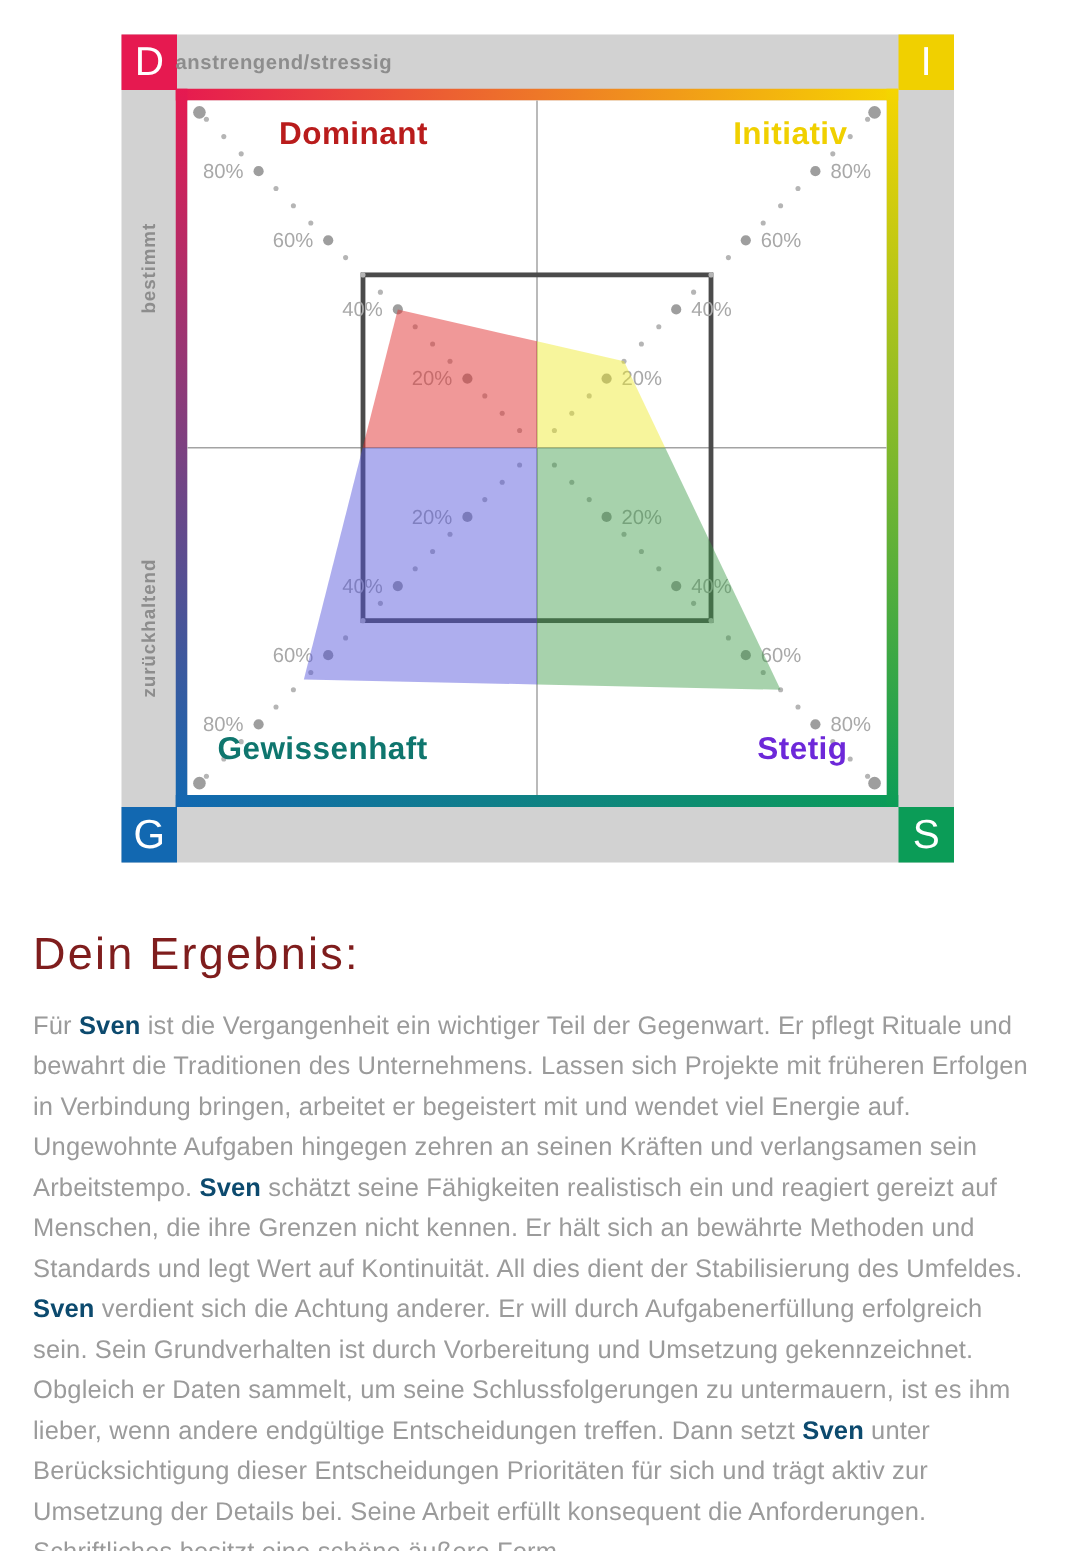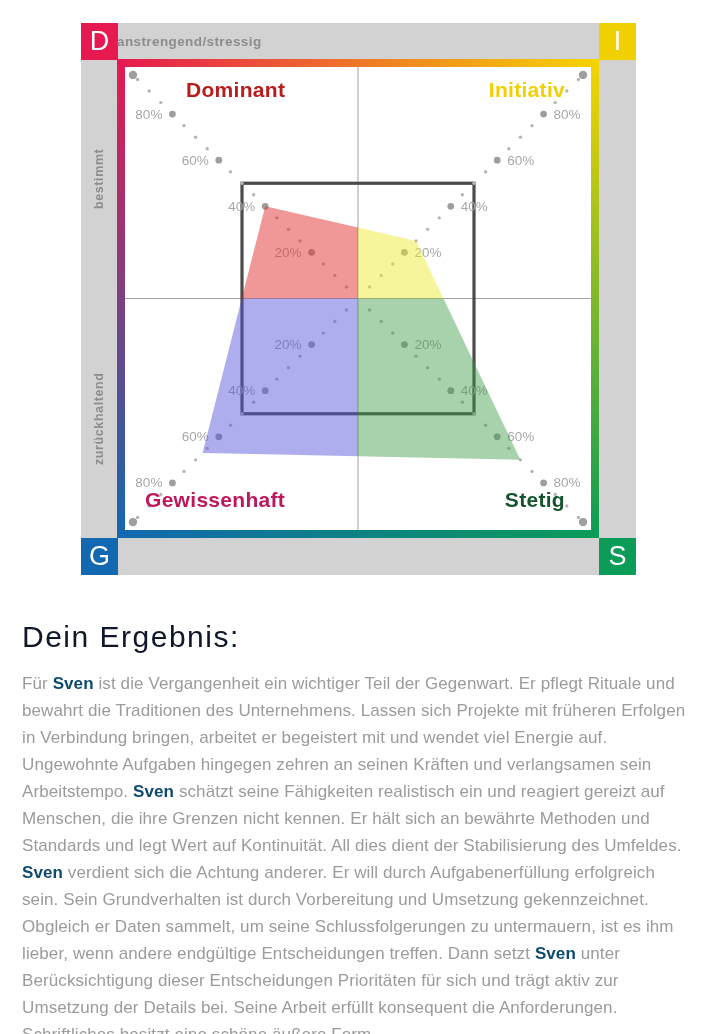--- a/index.html
+++ b/index.html
@@ -30,21 +30,21 @@
   svg text{font-family:"Liberation Sans", sans-serif;}
 
   .qlabel{position:absolute;font-size:21px;font-weight:700;letter-spacing:.3px;}
   .ql-d{left:29px;top:19px;}
   .ql-i{right:34px;top:19px;}
   .ql-g{left:28px;bottom:26px;}
   .ql-s{right:34px;bottom:26px;}
 
   
   .result{position:absolute;left:22px;right:22px;top:620px;}
-  .result h2{margin:0 0 16px 0;font-size:30px;font-weight:300;color:#0f172a;letter-spacing:1.5px;}
+  .result h2{margin:0 0 16px 0;font-size:30px;font-weight:300;color:#7f1d1d;letter-spacing:1.5px;}
   .result p{margin:0;font-size:17px;line-height:27px;color:#9b9b9b;letter-spacing:.1px;}
   .result p b{font-weight:700;color:#0c4a6e;}
 </style>
 </head>
 <body>
 
 <div class="page">
 
   <div class="panel">
 
@@ -212,22 +212,22 @@
             <text x="91.80000000000001" y="382.3" fill="#a8a8a8" font-size="13.5" text-anchor="end">60%</text>
             <text x="45.400000000000006" y="428.4" fill="#a8a8a8" font-size="13.5" text-anchor="end">80%</text>
           </g>
           <polygon points="148.2,147.3 299,181.875 403.4,400.85 85.56,393.935" fill="rgba(225,50,50,0.50)" clip-path="url(#clipD)"></polygon>
           <polygon points="148.2,147.3 299,181.875 403.4,400.85 85.56,393.935" fill="rgba(238,232,35,0.45)" clip-path="url(#clipI)"></polygon>
           <polygon points="148.2,147.3 299,181.875 403.4,400.85 85.56,393.935" fill="rgba(60,155,70,0.45)" clip-path="url(#clipS)"></polygon>
           <polygon points="148.2,147.3 299,181.875 403.4,400.85 85.56,393.935" fill="rgba(85,85,220,0.48)" clip-path="url(#clipG)"></polygon>
         </svg>
       <div class="qlabel ql-d" style="color: #b91c1c; margin-left: 40px;">Dominant</div>
       <div class="qlabel ql-i" style="color: rgb(240, 208, 0);">Initiativ</div>
-      <div class="qlabel ql-s" style="color: #14532d;">Stetig</div>
-      <div class="qlabel ql-g" style="color: #be185d;">Gewissenhaft</div>
+      <div class="qlabel ql-s" style="color: #6d28d9;">Stetig</div>
+      <div class="qlabel ql-g" style="color: #0f766e;">Gewissenhaft</div>
     </div>
   </div>
 
   <div class="result">
     <h2>Dein Ergebnis:</h2>
     <p id="result-paragraph"><span>Für </span><b>Sven</b><span> ist die Vergangenheit ein wichtiger Teil der Gegenwart. Er pflegt Rituale und bewahrt die Traditionen des Unternehmens. Lassen sich Projekte mit früheren Erfolgen in Verbindung bringen, arbeitet er begeistert mit und wendet viel Energie auf. Ungewohnte Aufgaben hingegen zehren an seinen Kräften und verlangsamen sein Arbeitstempo. </span><b>Sven</b><span> schätzt seine Fähigkeiten realistisch ein und reagiert gereizt auf Menschen, die ihre Grenzen nicht kennen. Er hält sich an bewährte Methoden und Standards und legt Wert auf Kontinuität. All dies dient der Stabilisierung des Umfeldes. </span><b>Sven</b><span> verdient sich die Achtung anderer. Er will durch Aufgabenerfüllung erfolgreich sein. Sein Grundverhalten ist durch Vorbereitung und Umsetzung gekennzeichnet. Obgleich er Daten sammelt, um seine Schlussfolgerungen zu untermauern, ist es ihm lieber, wenn andere endgültige Entscheidungen treffen. Dann setzt </span><b>Sven</b><span> unter Berücksichtigung dieser Entscheidungen Prioritäten für sich und trägt aktiv zur Umsetzung der Details bei. Seine Arbeit erfüllt konsequent die Anforderungen. Schriftliches besitzt eine schöne äußere Form.</span></p>
   </div>
 
 </div>
 

